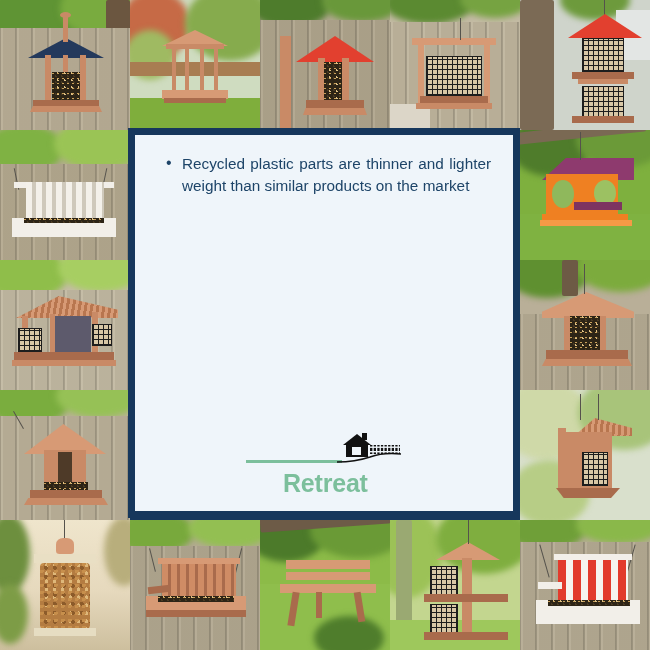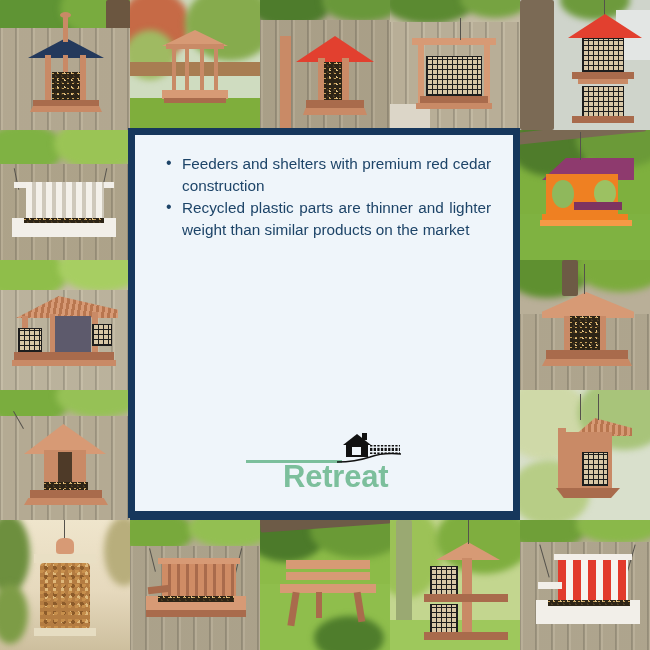--- a/index.html
+++ b/index.html
@@ -110,24 +110,24 @@
     font-size:24px;
     font-variant:small-caps;
     letter-spacing:.5px;
     font-family:"Liberation Serif", serif;
   }
   #logo-bar{
     position:absolute; left:1px; top:27px;
     width:96px; height:3px; background:#7cbf9c;
   }
   #logo-retreat{
-    position:absolute; left:38px; top:26px;
+    position:absolute; left:38px; top:36px;
     color:#7cbf9c;
     font-weight:bold;
-    font-size:31px;
+    font-size:25px;
     font-family:"Liberation Sans", sans-serif;
     letter-spacing:-.2px;
   }
   #logo-house{ position:absolute; right:0; top:-2px; }
 </style>
 </head>
 <body>
 
 <div id="mosaic">
 
@@ -368,21 +368,20 @@
     <div class="white" style="left:16px;top:96px;width:104px;height:8px"></div>
   </div>
 
 </div>
 
 <div id="card">
   <div id="card-inner">
 
 
     <ul id="bullets">
-      <li>Feeders and shelters with premium red cedar construction</li>
       <li>Recycled plastic parts are thinner and lighter weight than similar products on the market</li>
     </ul>
 
     <div id="logo">
       <span id="logo-bar"></span>
       <span id="logo-retreat">Retreat</span>
       <span id="logo-house">
         <svg width="66" height="34" viewBox="0 0 66 34">
 
           <rect x="25" y="2" width="5" height="7" fill="#111"></rect>

